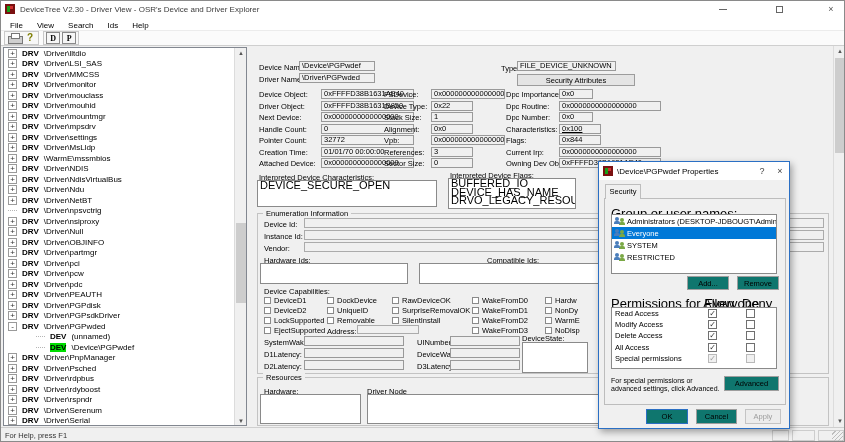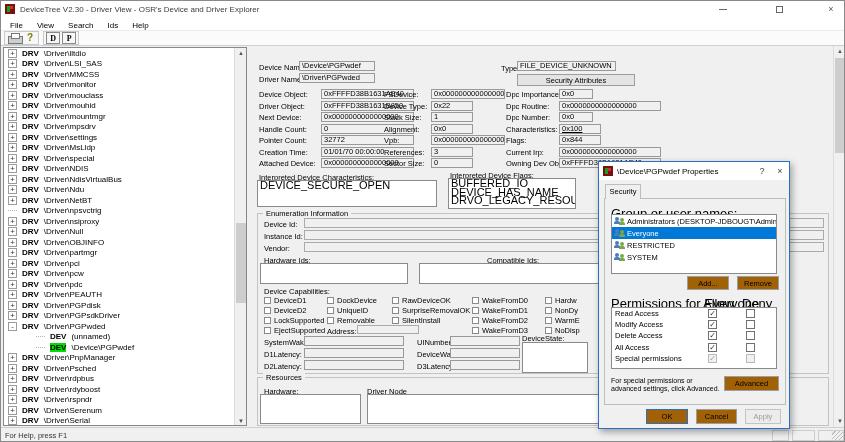--- a/index.html
+++ b/index.html
@@ -75,21 +75,21 @@
   .urow.sel { color:#fff; }
   .usericon { width:11px; height:8px; position:relative; flex:none; margin-right:2px; }
   .usericon::before { content:""; position:absolute; left:1px; top:0; width:4px; height:4px; border-radius:50%; background:#4a7ebb; box-shadow:5px 1px 0 #7aa845; }
   .usericon::after { content:""; position:absolute; left:0; top:4px; width:6px; height:3px; border-radius:2px 2px 0 0; background:#4a7ebb; box-shadow:5px 1px 0 #7aa845; }
   .plist { position:absolute; left:12px; top:145px; width:166px; height:62px; background:#fff; border:1px solid #8a8a8a; font-size:7.5px; overflow:hidden; }
   .prow { height:11.2px; display:flex; align-items:center; position:relative; padding-left:3px; }
   .prow .pn { flex:1; white-space:nowrap; }
   .dcb { position:absolute; width:9px; height:9px; background:#fff; border:1px solid #707070; font-size:8px; line-height:7px; text-align:center; color:#333; }
   .dcb.dis { background:#f1f1f1; border-color:#b9b9b9; color:#9e9e9e; }
   .note { position:absolute; left:12px; top:215px; width:110px; font-size:7px; line-height:8px; }
-  .dbtn { position:absolute; height:15px; background:#a16207; border:1px solid #9e9e9e; font-size:7.5px; display:flex; align-items:center; justify-content:center; }
+  .dbtn { position:absolute; height:15px; background:#0f766e; border:1px solid #9e9e9e; font-size:7.5px; display:flex; align-items:center; justify-content:center; }
   .dbtn.default { border-color:#2a6fc4; }
   .dbtn.disabled { color:#9c9c9c; border-color:#c4c4c4; background:#ececec; }
 </style>
 </head>
 <body>
 
 <div class="window">
 
   <div class="titlebar">
     <span class="appicon"></span>
@@ -174,21 +174,21 @@
             <span class="path">\Driver\settings</span>
           </div>
           <div class="trow">
             <span class="exp">+</span>
             <span class="kind">DRV</span>
             <span class="path">\Driver\MsLldp</span>
           </div>
           <div class="trow">
             <span class="exp">+</span>
             <span class="kind">DRV</span>
-            <span class="path">\Driver\special</span>
+            <span class="path">\WarmE\mssmbios</span>
           </div>
           <div class="trow">
             <span class="exp">+</span>
             <span class="kind">DRV</span>
             <span class="path">\Driver\NDIS</span>
           </div>
           <div class="trow">
             <span class="exp">+</span>
             <span class="kind">DRV</span>
             <span class="path">\Driver\NdisVirtualBus</span>
@@ -474,25 +474,25 @@
         <div class="urow">
           <span class="usericon"></span>
           <span>Administrators (DESKTOP-JDBOUGT\Administrators)</span>
         </div>
         <div class="urow sel" style="background: rgb(0, 120, 215);">
           <span class="usericon"></span>
           <span>Everyone</span>
         </div>
         <div class="urow">
           <span class="usericon"></span>
-          <span>RESTRICTED</span>
+          <span>SYSTEM</span>
         </div>
         <div class="urow">
           <span class="usericon"></span>
-          <span>SYSTEM</span>
+          <span>RESTRICTED</span>
         </div>
       </div>
 
     <span class="dbtn" style="left:88px;top:114px;width:42px;height:14px;">Add...</span>
     <span class="dbtn" style="left:138px;top:114px;width:42px;height:14px;">Remove</span>
 
     <span class="dlbl" style="left:12px;top:134px;">Permissions for Everyone</span>
     <span class="dlbl" style="left:104px;top:134px;">Allow</span>
     <span class="dlbl" style="left:143px;top:134px;">Deny</span>
     <div class="plist" id="plist">

